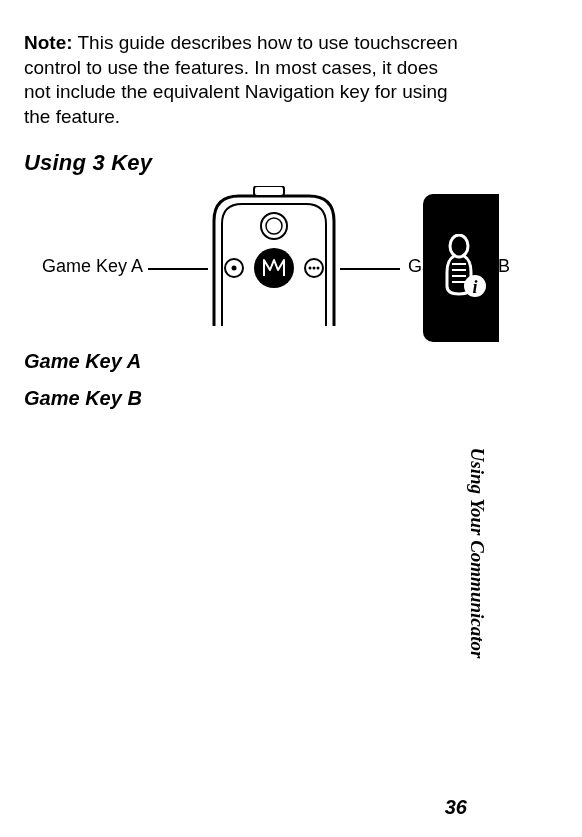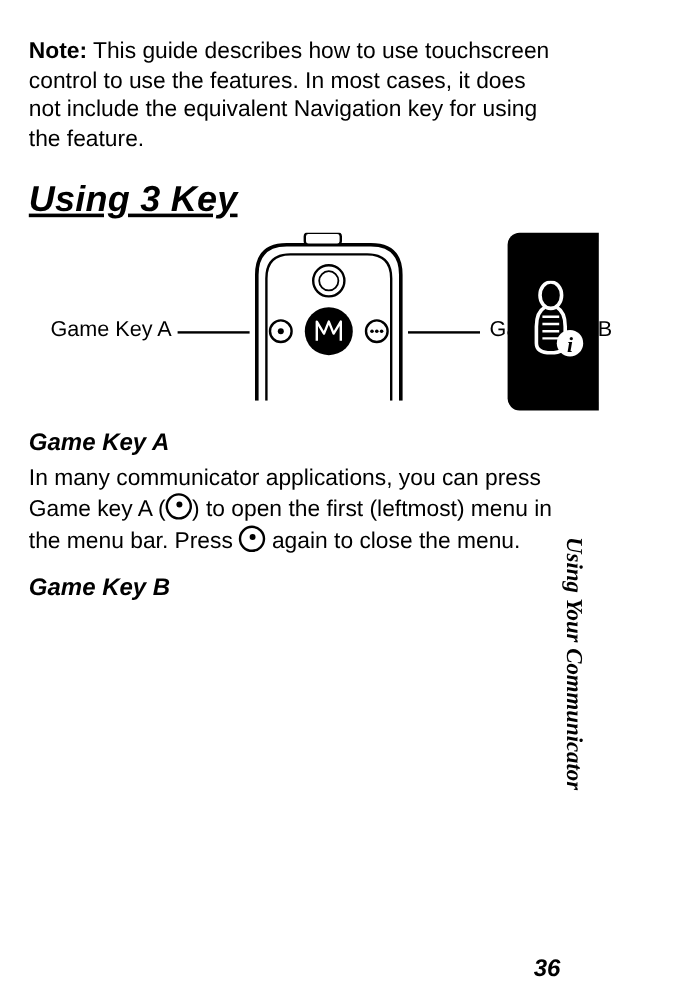--- a/index.html
+++ b/index.html
@@ -21,26 +21,25 @@
   }
   .note {
     font-size: 19px;
     line-height: 1.3;
     margin-bottom: 20px;
   }
   .note b {
     font-weight: bold;
   }
   h2.section {
-    font-size: 30px;
+    font-size: 22px;
     font-weight: 900;
     font-style: italic;
     margin: 20px 0 10px 0;
     letter-spacing: 0.2px;
-    text-decoration: underline;
   }
   h3.sub {
     font-size: 20px;
     font-weight: 700;
     font-style: italic;
     margin: 14px 0 6px 0;
   }
   .body {
     font-size: 19px;
     line-height: 1.3;
@@ -188,23 +187,20 @@
 
       <circle cx="120" cy="82" r="9" fill="#fff" stroke="#000" stroke-width="2"></circle>
       <circle cx="116" cy="82" r="1.5" fill="#000"></circle>
       <circle cx="120" cy="82" r="1.5" fill="#000"></circle>
       <circle cx="124" cy="82" r="1.5" fill="#000"></circle>
     </svg>
   </div>
 
 
   <h3 class="sub">Game Key A</h3>
-  <p class="body">
-    <span>In many communicator applications, you can press Game key A (</span><span class="keysym dot"></span><span>) to open the first (leftmost) menu in the menu bar. Press </span><span class="keysym dot"></span><span> again to close the menu.</span>
-  </p>
 
   <h3 class="sub">Game Key B</h3>
 
   <div class="tab">
     <svg width="46" height="66" viewBox="0 0 46 66">
       <ellipse cx="18" cy="12" rx="9" ry="11" fill="none" stroke="#fff" stroke-width="3"></ellipse>
       <path d="M13 22 Q6 26 6 38 L6 52 Q6 60 18 60 Q30 60 30 52 L30 38 Q30 26 23 22" fill="none" stroke="#fff" stroke-width="3"></path>
       <line x1="11" y1="30" x2="25" y2="30" stroke="#fff" stroke-width="2"></line>
       <line x1="11" y1="36" x2="25" y2="36" stroke="#fff" stroke-width="2"></line>
       <line x1="11" y1="42" x2="25" y2="42" stroke="#fff" stroke-width="2"></line>

